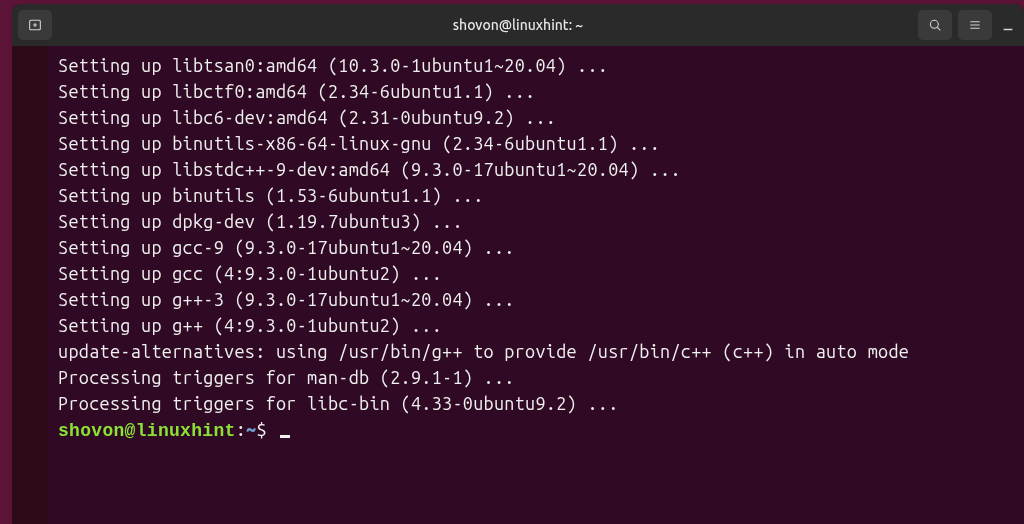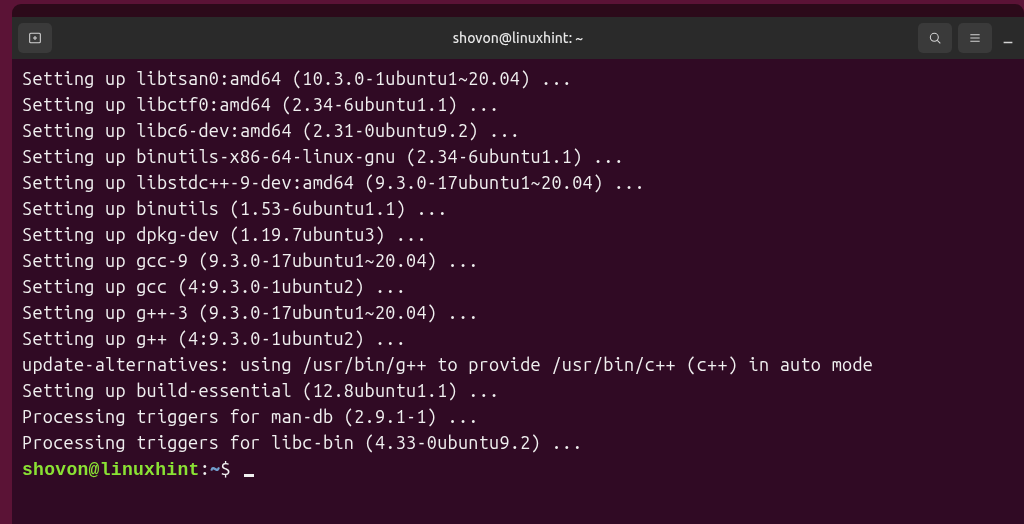--- a/index.html
+++ b/index.html
@@ -27,21 +27,20 @@
       display: flex;
       flex-direction: column;
     }
     .titlebar {
       height: 42px;
       background: #2a2a2a;
       display: flex;
       align-items: center;
       padding: 0 6px;
       position: relative;
-      margin-top: 13px;
     }
     .titlebar-left {
       display: flex;
       align-items: center;
       gap: 4px;
     }
     .tb-btn {
       width: 34px;
       height: 30px;
       background: #3a3a3a;
@@ -88,20 +87,21 @@
     }
     .terminal-body {
       flex: 1;
       background: #300a24;
       padding: 6px 10px;
       color: #eee;
       font-size: 18px;
       line-height: 26px;
       letter-spacing: 0.3px;
       overflow: hidden;
+      margin-left: 36px;
     }
     .line {
       white-space: pre;
       color: #f0f0f0;
     }
     .prompt-user {
       color: #8ae234;
       font-weight: bold;
       font-family: Liberation Mono, monospace;
     }
@@ -169,18 +169,17 @@
     <div class="line">Setting up libc6-dev:amd64 (2.31-0ubuntu9.2) ...</div>
     <div class="line">Setting up binutils-x86-64-linux-gnu (2.34-6ubuntu1.1) ...</div>
     <div class="line">Setting up libstdc++-9-dev:amd64 (9.3.0-17ubuntu1~20.04) ...</div>
     <div class="line">Setting up binutils (1.53-6ubuntu1.1) ...</div>
     <div class="line">Setting up dpkg-dev (1.19.7ubuntu3) ...</div>
     <div class="line">Setting up gcc-9 (9.3.0-17ubuntu1~20.04) ...</div>
     <div class="line">Setting up gcc (4:9.3.0-1ubuntu2) ...</div>
     <div class="line">Setting up g++-3 (9.3.0-17ubuntu1~20.04) ...</div>
     <div class="line">Setting up g++ (4:9.3.0-1ubuntu2) ...</div>
     <div class="line">update-alternatives: using /usr/bin/g++ to provide /usr/bin/c++ (c++) in auto mode</div>
-    <div class="line">Setting up build-essential (12.8ubuntu1.1) ...</div>
     <div class="line">Processing triggers for man-db (2.9.1-1) ...</div>
     <div class="line">Processing triggers for libc-bin (4.33-0ubuntu9.2) ...</div>
     <div class="line"><span class="prompt-user">shovon@linuxhint</span><span class="prompt-colon">:</span><span class="prompt-path">~</span><span class="prompt-dollar">$</span> <span class="cursor"></span></div>
   </div>
 </div>
 
 </body></html>

